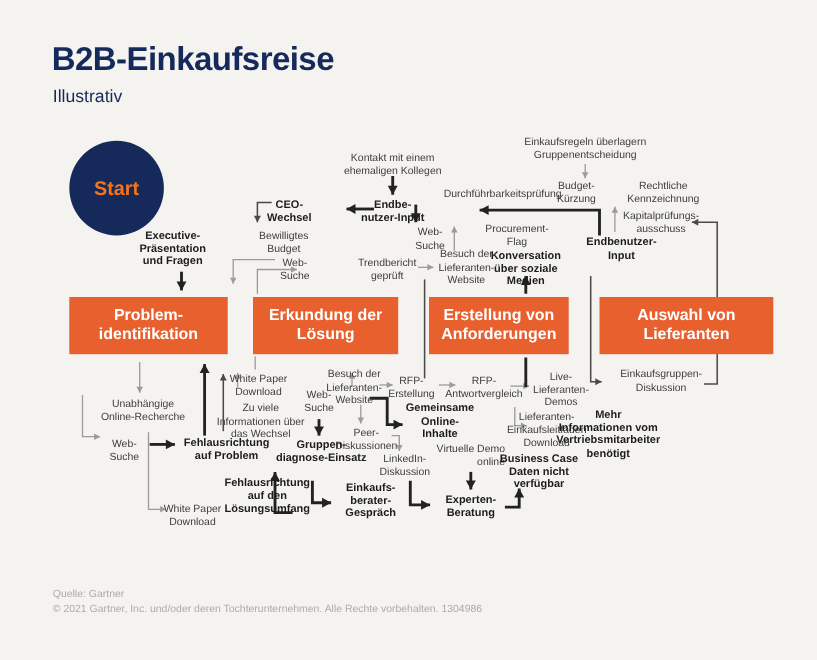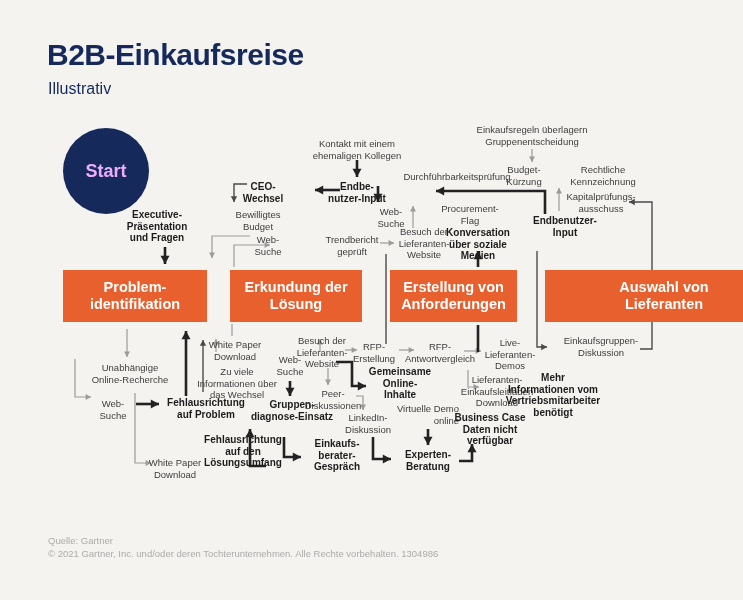--- a/index.html
+++ b/index.html
@@ -4,31 +4,31 @@
 <style>
   html,body{margin:0;padding:0;}
   body{width:743px;height:600px;overflow:hidden;background:#F4F3F0;
        font-family:"Liberation Sans", sans-serif;position:relative;}
   #stage-area{position:absolute;inset:0;width:743px;height:600px;}
   #arrow-svg{position:absolute;left:0;top:0;z-index:1;}
   .hdr-title{position:absolute;left:47px;top:38px;font-size:30px;font-weight:700;
              color:#15295B;letter-spacing:-0.5px;z-index:3;}
   .hdr-sub{position:absolute;left:48px;top:80px;font-size:16px;color:#15295B;z-index:3;}
   .terminal{position:absolute;width:86px;height:86px;border-radius:50%;background:#15295B;
-            color:#f0abfc;display:flex;align-items:center;justify-content:center;text-align:center;
+            color:#f97316;display:flex;align-items:center;justify-content:center;text-align:center;
             font-weight:700;z-index:2;white-space:pre-line;}
   .terminal.start{left:63px;top:128px;font-size:18px;}
   .terminal.end{left:605px;top:395px;font-size:14px;line-height:16px;}
   .stage{position:absolute;top:270px;height:52px;background:#E7602E;color:#fff;z-index:2;
          display:flex;align-items:center;justify-content:center;text-align:center;
          font-size:14.5px;font-weight:700;line-height:17px;white-space:pre-line;}
   .stage.s1{left:63px;width:144px;}
   .stage.s2{left:230px;width:132px;}
   .stage.s3{left:390px;width:127px;}
-  .stage.s4{left:545px;width:158px;padding-left:40px;}
+  .stage.s4{left:545px;width:158px;}
   .lbl{position:absolute;transform:translateX(-50%);text-align:center;font-size:9.5px;
        line-height:11.5px;color:#3D3D3D;white-space:pre-line;z-index:3;}
   .lbl.b{font-weight:700;color:#1C1C1C;font-size:10px;}
   .footer-src{position:absolute;left:48px;top:535px;font-size:9.5px;color:#ABABAB;z-index:3;}
   .footer-cpy{position:absolute;left:48px;top:548px;font-size:9.5px;color:#ABABAB;z-index:3;}
   .logo{position:absolute;right:40px;top:515px;font-size:40px;font-weight:700;
         color:#12275A;letter-spacing:-1px;z-index:3;}
   .logo .reg{font-size:9px;font-weight:400;vertical-align:baseline;position:relative;top:-2px;left:1px;}
 </style>
 </head>

